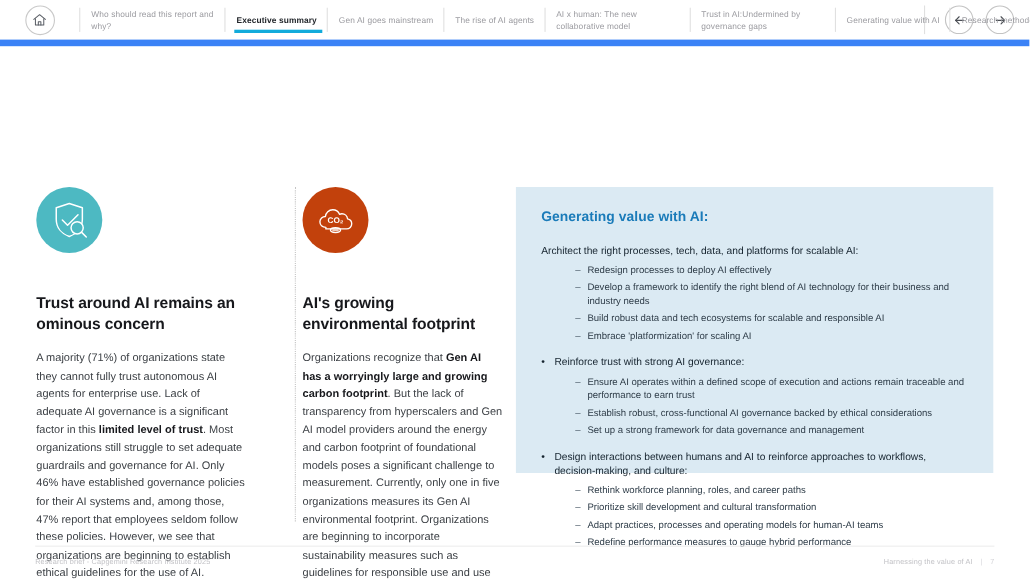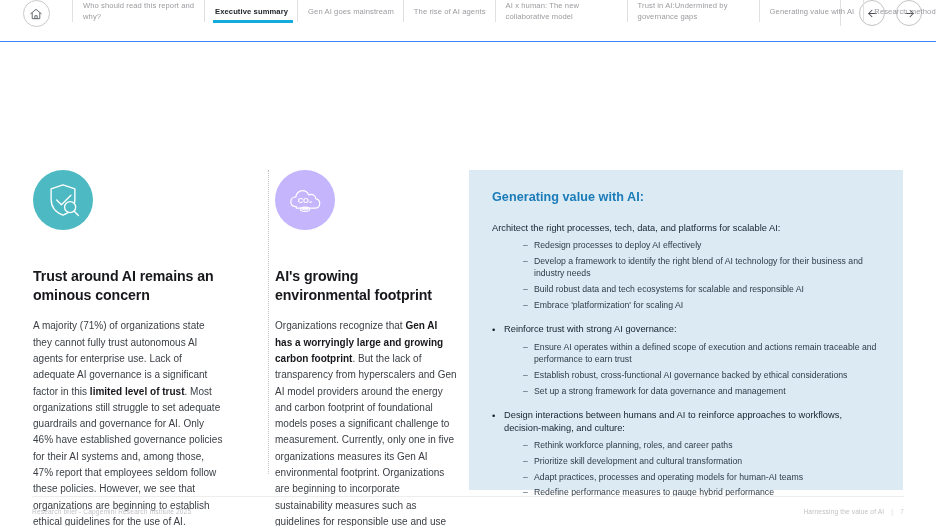--- a/index.html
+++ b/index.html
@@ -8,22 +8,22 @@
     background: #ffffff;
     font-family: "Liberation Sans", sans-serif;
     overflow: hidden;
   }
 
   
   .topnav {
     position: relative;
     height: 42px;
     display: flex;
-    align-items: flex-start;
-    border-bottom: 1px solid #3b82f6;
+    align-items: center;
+    border-bottom: 6px solid #3b82f6;
     background: #fff;
   }
   .home-wrap {
     width: 72px;
     display: flex; align-items: center; justify-content: center;
     flex: 0 0 72px;
   }
   .home-circle {
     width: 27px; height: 27px; border-radius: 50%;
     border: 1px solid #c9c9c9;
@@ -105,21 +105,21 @@
     border-left: 1px dotted #c4c4c4;
   }
   .div-1 { left: 268px; top: 128px; height: 304px; }
 
   .icon-circle {
     width: 60px; height: 60px;
     border-radius: 50%;
     display: flex; align-items: center; justify-content: center;
   }
   .icon-teal { background: #4db9c2; }
-  .icon-blue { background: #c4b5fd; }
+  .icon-blue { background: #c2410c; }
 
   .col-title {
     margin-top: 37px;
     font-size: 14.2px;
     font-weight: bold;
     color: #17181c;
     line-height: 1.35;
     letter-spacing: -.1px;
   }
   .col-body {
@@ -128,21 +128,21 @@
     line-height: 1.63;
     color: #3c4045;
     letter-spacing: .01px;
   }
   .col-body b { color: #17181c; font-weight: bold; }
 
   
   .panel {
     position: absolute;
     left: 469px; top: 128px;
-    width: 434px; height: 320px;
+    width: 434px; height: 260px;
     background: #dbeaf3;
     padding: 20px 24px 18px 23px;
   }
   .panel-title {
     font-size: 12.6px;
     font-weight: bold;
     color: #1a7bb9;
     letter-spacing: .05px;
   }
   .sec {

